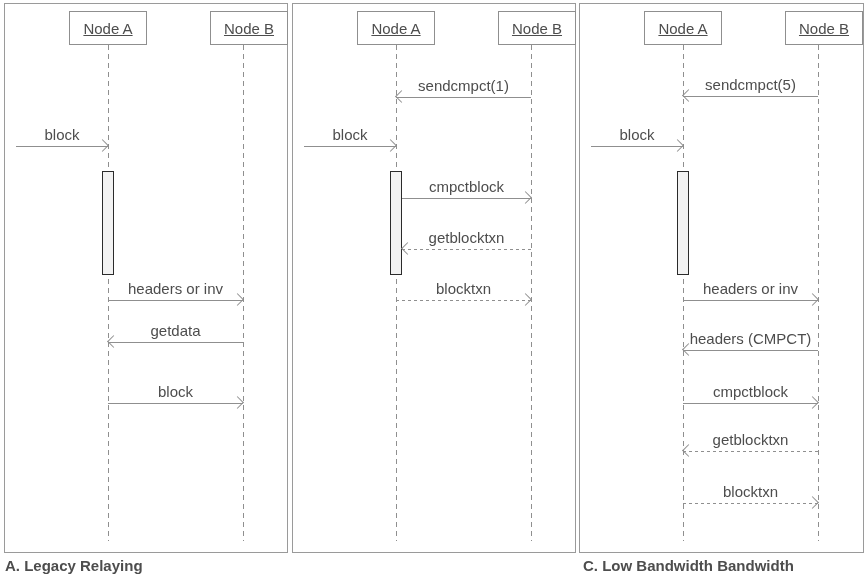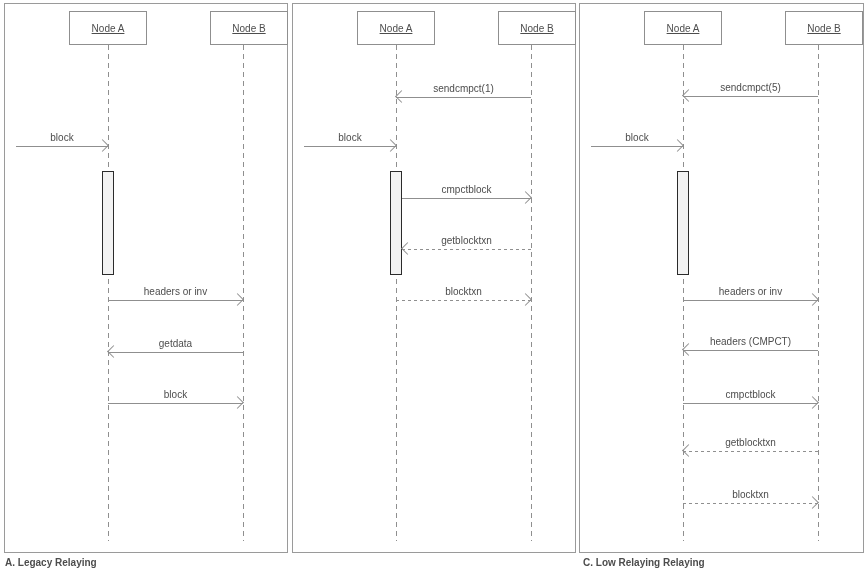--- a/index.html
+++ b/index.html
@@ -2,21 +2,21 @@
 <html><head>
 <meta charset="utf-8">
 <style>
   html, body { margin: 0; padding: 0; background: #ffffff; }
   #stage {
     position: relative;
     width: 867px;
     height: 581px;
     background: #ffffff;
     font-family: "Liberation Sans", sans-serif;
-    font-size: 10px;
+    font-size: 15px;
     color: #4d4d4d;
     overflow: hidden;
   }
   .panel {
     position: absolute;
     top: 3px;
     height: 550px;
     width: 284px;
     border: 1px solid #9a9a9a;
     box-sizing: border-box;
@@ -119,21 +119,21 @@
     <div class="msg solid right span-in" style="top:142px;">
       <span class="msg-label">block</span>
       <span class="line"></span>
       <span class="head"></span>
     </div>
     <div class="msg solid right span-ab" style="top:296px;">
       <span class="msg-label">headers or inv</span>
       <span class="line"></span>
       <span class="head"></span>
     </div>
-    <div class="msg solid left span-ab" style="top:348px;">
+    <div class="msg solid left span-ab" style="top:338px;">
       <span class="msg-label">getdata</span>
       <span class="line"></span>
       <span class="head"></span>
     </div>
     <div class="msg solid right span-ab" style="top:399px;">
       <span class="msg-label">block</span>
       <span class="line"></span>
       <span class="head"></span>
     </div>
   </div>
@@ -217,15 +217,15 @@
       <span class="msg-label">getblocktxn</span>
       <span class="line"></span>
       <span class="head"></span>
     </div>
     <div class="msg dashed right span-ab" style="top:499px;">
       <span class="msg-label">blocktxn</span>
       <span class="line"></span>
       <span class="head"></span>
     </div>
   </div>
-  <div class="caption" style="left:583px;">C. Low Relaying Relaying</div>
+  <div class="caption" style="left:583px;">C. Low Bandwidth Bandwidth</div>
 
 </div>
 
 </body></html>

